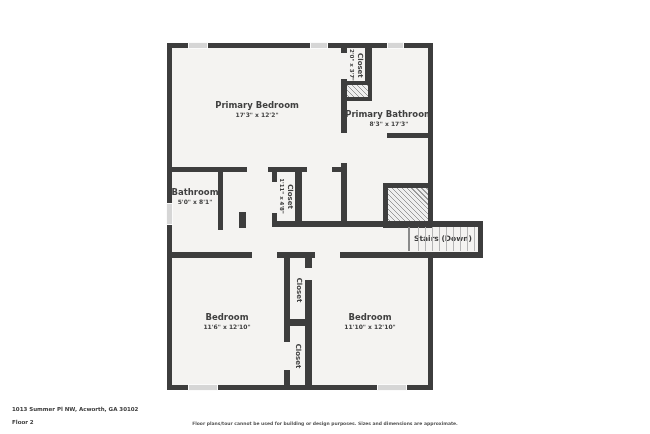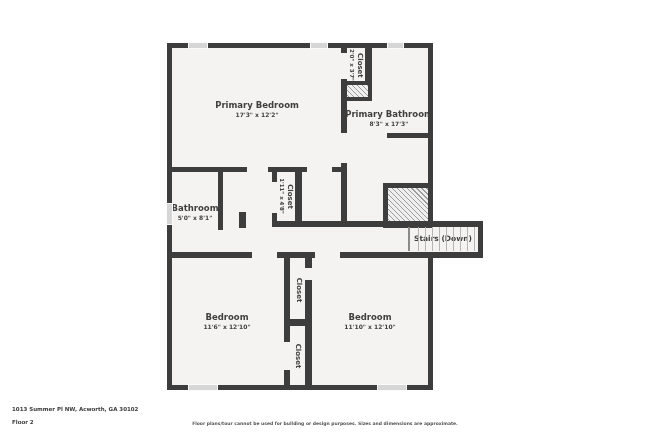--- a/index.html
+++ b/index.html
@@ -48,21 +48,21 @@
     <div class="room-label vert" style="left:356px;top:65px">
       <div class="rname">Closet</div>
       <div class="rdims">2'0" x 3'7"</div>
     </div>
 
     <div class="room-label" style="left:389px;top:118px">
       <div class="rname">Primary Bathroom</div>
       <div class="rdims">8'3" x 17'3"</div>
     </div>
 
-    <div class="room-label" style="left:195px;top:212px">
+    <div class="room-label" style="left:195px;top:196px">
       <div class="rname">Bathroom</div>
       <div class="rdims">5'0" x 8'1"</div>
     </div>
 
     <div class="room-label vert" style="left:286px;top:196px">
       <div class="rname">Closet</div>
       <div class="rdims">1'11" x 4'8"</div>
     </div>
 
 

